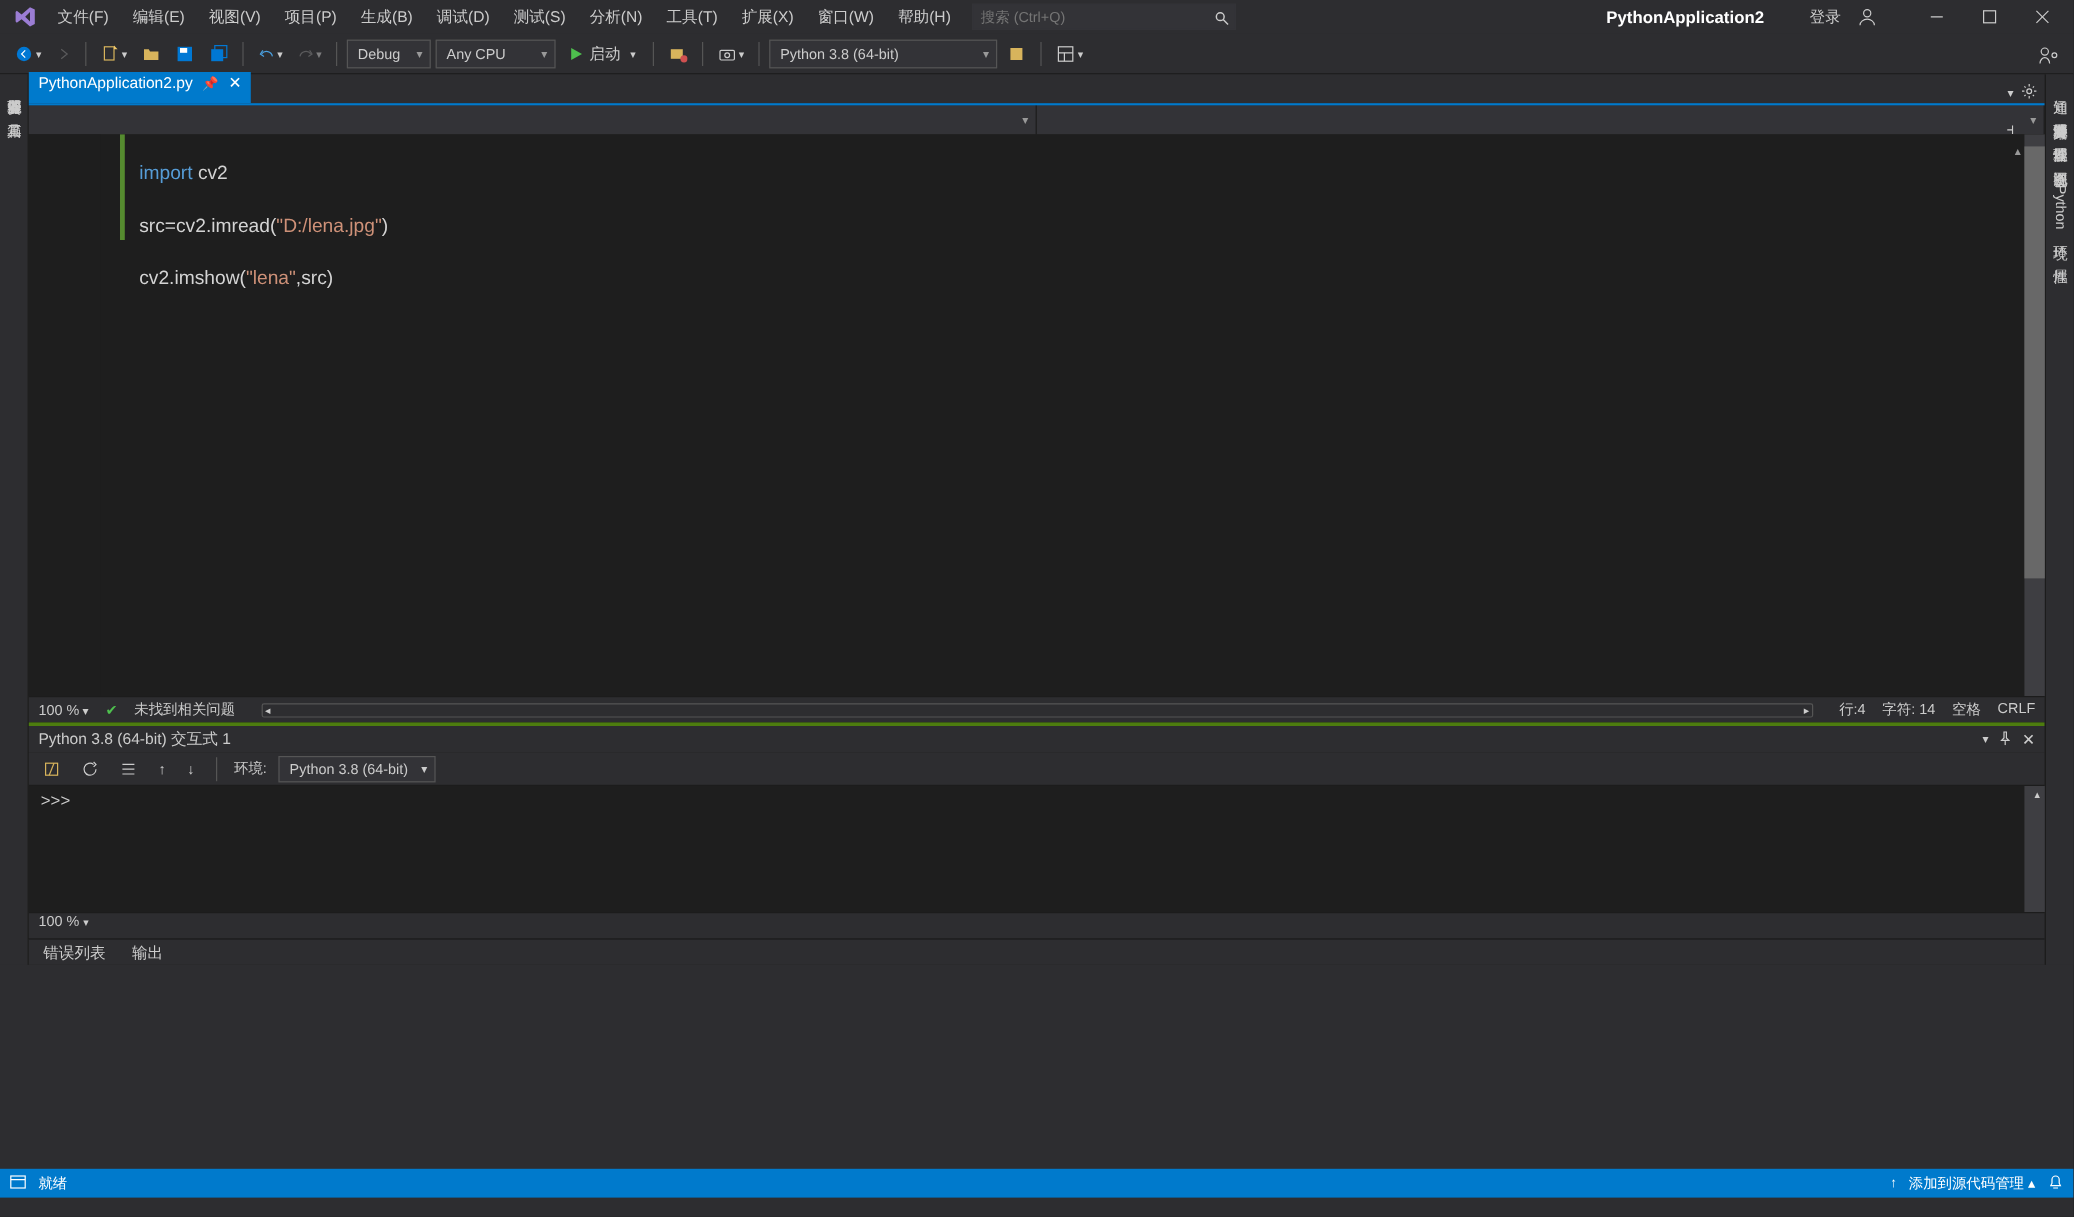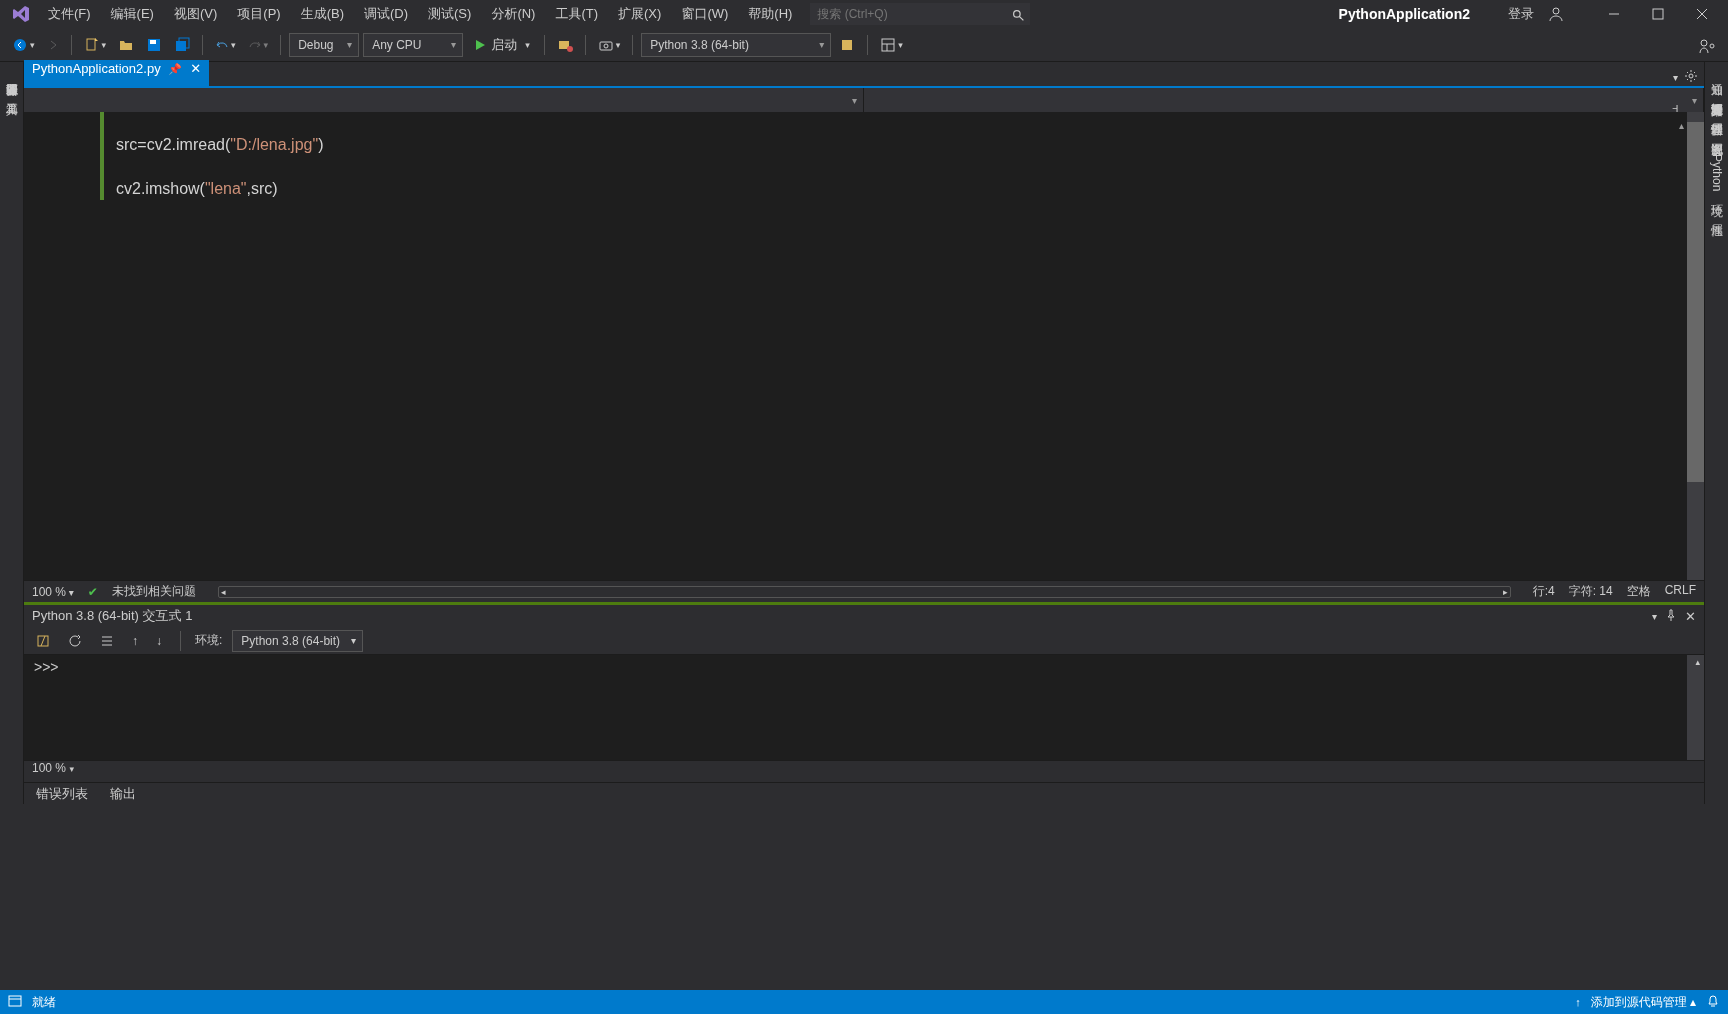--- a/index.html
+++ b/index.html
@@ -71,21 +71,21 @@
 .ip-toolbar { height:28px; background:#2d2d30; display:flex; align-items:center; padding:0 8px; gap:10px; border-bottom:1px solid #1c1c1c; font-size:12px; }
 .ip-combo { background:#333337; border:1px solid #555; height:22px; padding:0 22px 0 8px; position:relative; display:flex; align-items:center; }
 .ip-combo::after { content:"▾"; position:absolute; right:6px; font-size:10px; }
 .ip-body { flex:1; font-family:Consolas,monospace; font-size:14px; padding:4px 10px; position:relative; }
 .ip-scroll { position:absolute; right:0; top:0; bottom:0; width:17px; background:#3e3e42; }
 .ip-footer { height:22px; background:#2d2d30; display:flex; align-items:flex-start; padding:0 8px; font-size:12px; border-top:1px solid #1c1c1c; }
 
 .bottom-tabs { height:22px; background:#2d2d30; display:flex; align-items:center; padding:0 8px; gap:14px; font-size:13px; border-top:1px solid #1c1c1c; }
 .bottom-tab { cursor:pointer; padding:18px 4px; }
 
-.statusbar { height:24px; background:#007acc; color:#fff; display:flex; align-items:center; padding:0 8px; gap:10px; font-size:12px; position:absolute; bottom:0; left:0; right:0; }
+.statusbar { height:24px; background:#007acc; color:#fff; display:flex; align-items:center; padding:0 8px; gap:10px; font-size:12px; position:absolute; bottom:16px; left:0; right:0; }
 .sb-right { margin-left:auto; display:flex; gap:10px; align-items:center; }
 .sb-up { font-size:11px; }
 
 .ic { width:16px; height:16px; display:inline-flex; align-items:center; justify-content:center; }
 </style>
 </head>
 <body>
 
 <div class="titlebar">
   <span class="logo">
@@ -274,20 +274,21 @@
     <div class="nav-bar">
       <div class="nav-combo"></div>
       <div class="nav-combo"></div>
     </div>
     <div class="code-area">
       <div class="gutter"></div>
       <div class="marker"></div>
       <div class="split-handle">⫞</div>
       <div class="collapse-arrow">▴</div>
       <div class="code">
+<div class="code-line"><span class="kw">import </span><span class="fn">cv2</span></div>
 <div class="code-line"><span class="fn">src</span><span class="punct">=</span><span class="fn">cv2</span><span class="punct">.</span><span class="fn">imread</span><span class="punct">(</span><span class="str">"D:/lena.jpg"</span><span class="punct">)</span></div>
 <div class="code-line"><span class="fn">cv2</span><span class="punct">.</span><span class="fn">imshow</span><span class="punct">(</span><span class="str">"lena"</span><span class="punct">,</span><span class="fn">src</span><span class="punct">)</span></div>
       </div>
       <div class="scroll-v">
           <div class="scroll-thumb"></div>
         </div>
     </div>
     <div class="editor-status">
       <span class="zoom">100 %</span>
       <span class="check-ic">✔</span>

